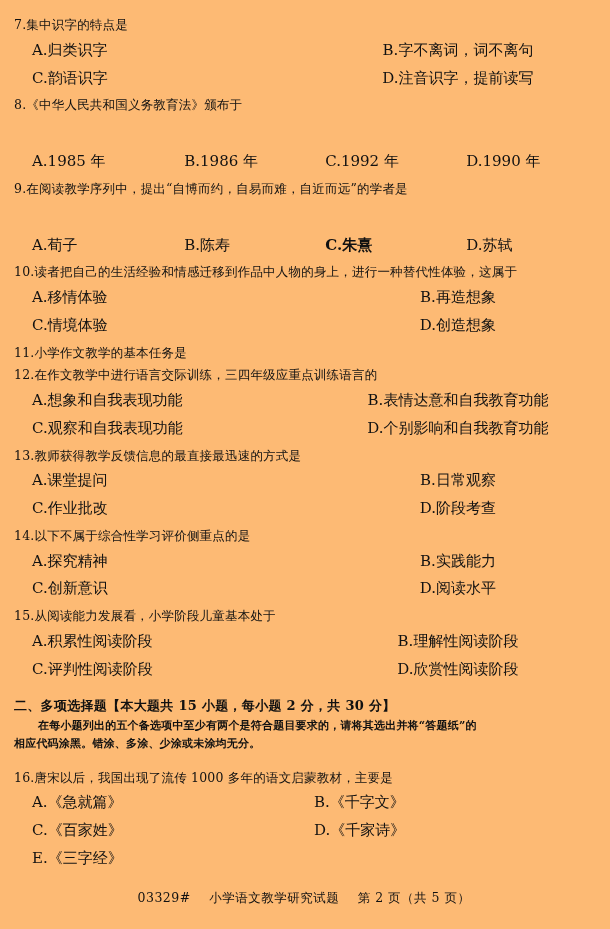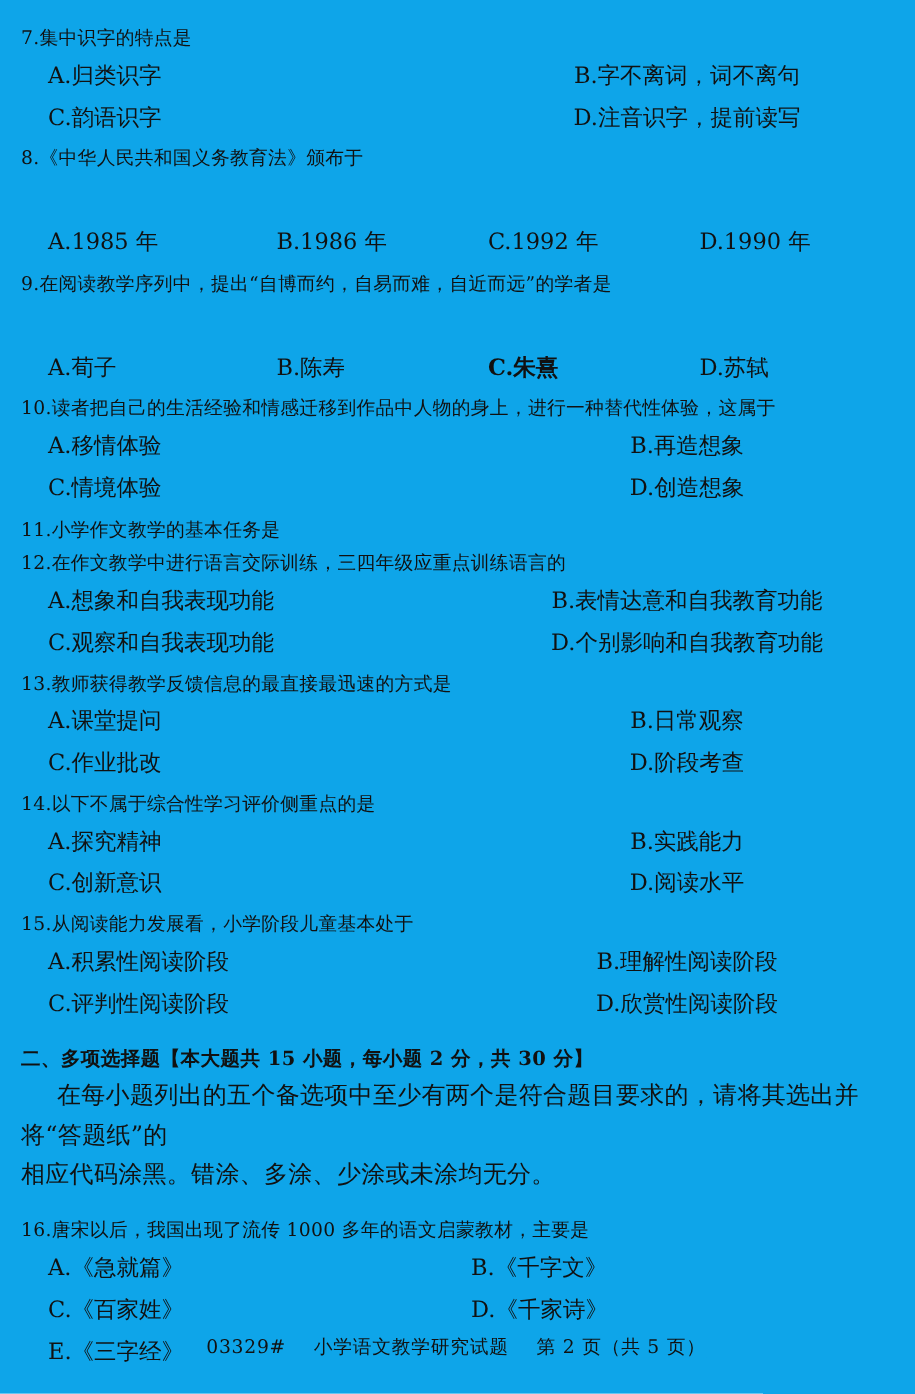--- a/index.html
+++ b/index.html
@@ -14,21 +14,21 @@
     color: #111111;
     position: relative;
     overflow: hidden;
   }
   .page {
     position: relative;
     width: 610px;
     height: 929px;
     padding: 0;
     box-sizing: border-box;
-    background: #0ea5e9;
+    background: #fdba74;
   }
   .content {
     position: absolute;
     left: 14px;
     top: 16px;
     width: 582px;
   }
   .q {
     margin-bottom: 4px;
   }
@@ -76,22 +76,22 @@
   .q9 .opt:nth-child(4) { width: 23%; }
 
   .section-head {
     font-size: 13px;
     font-weight: bold;
     margin-top: 14px;
     margin-bottom: 2px;
     letter-spacing: 0.3px;
   }
   .section-desc {
-    font-size: 16px;
-    font-weight: normal;
+    font-size: 11px;
+    font-weight: bold;
     line-height: 1.65;
     text-indent: 24px;
     letter-spacing: 0.2px;
   }
   .section-desc .ln2 {
     display: block;
     text-indent: 0;
   }
   .q16 .opt {
     width: 50%;

